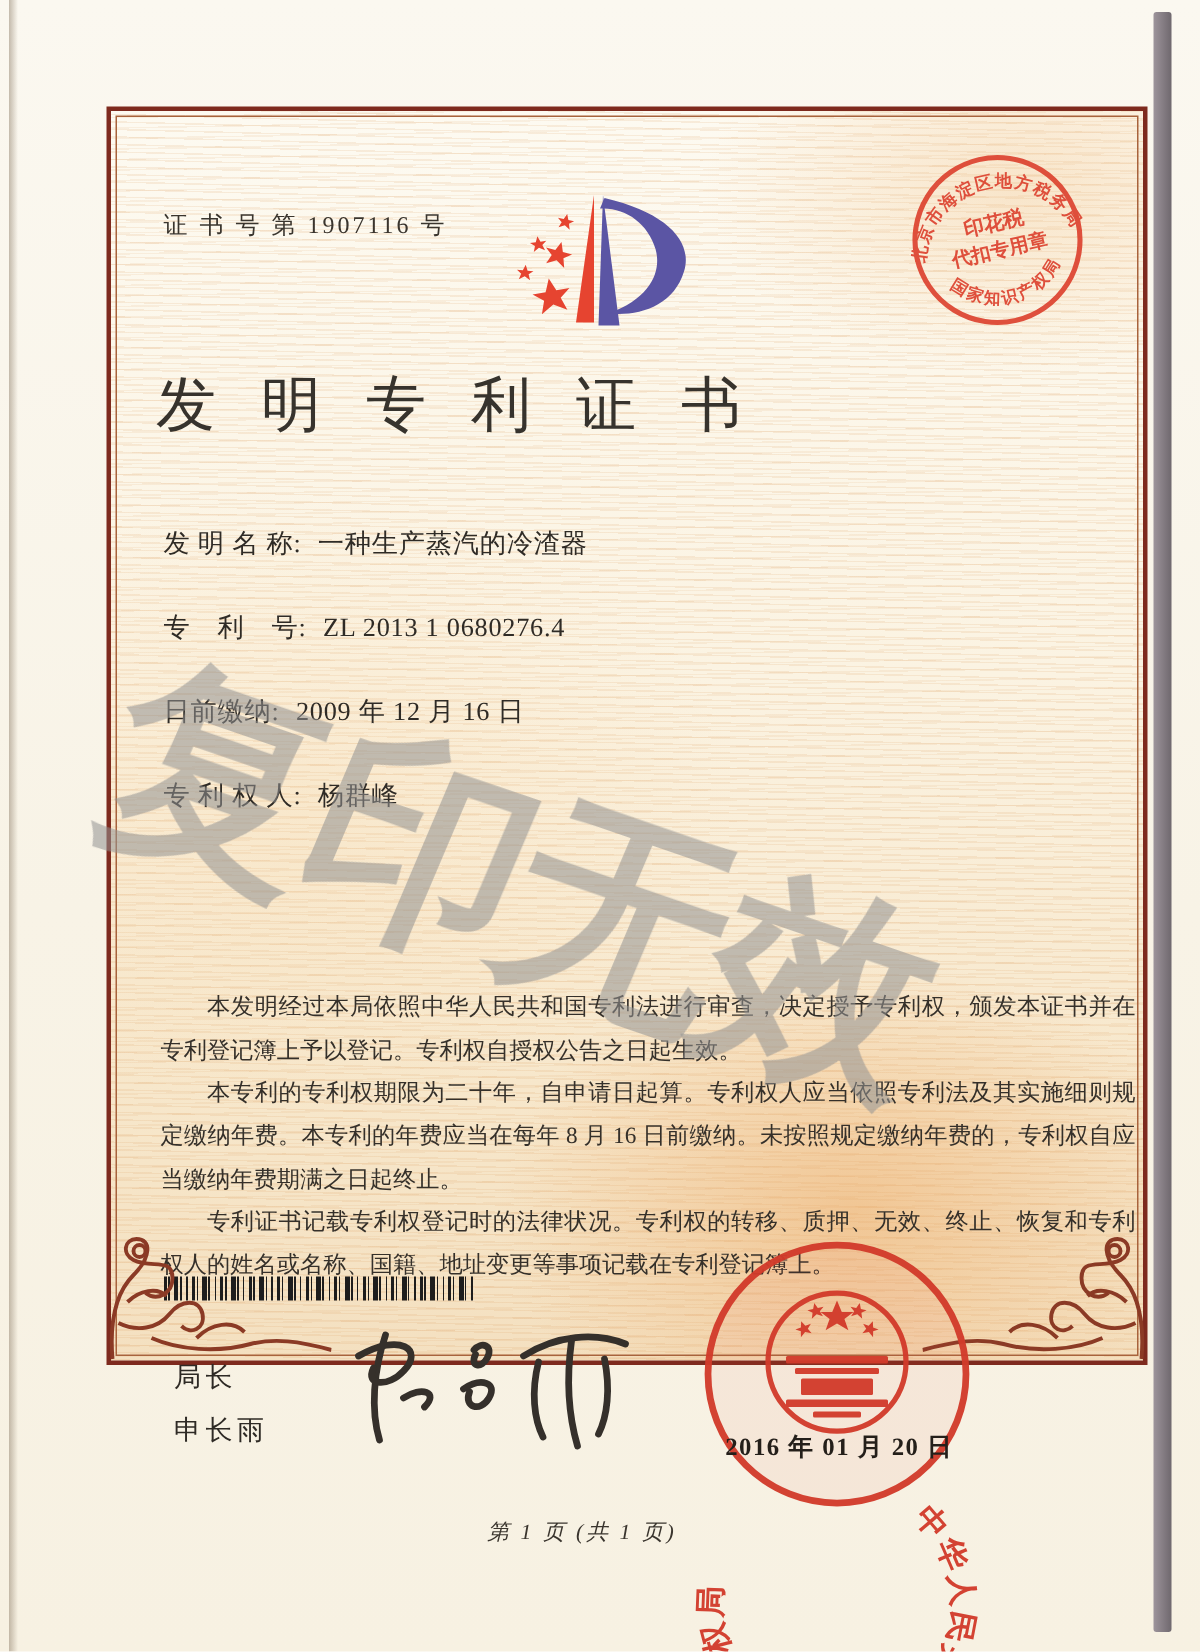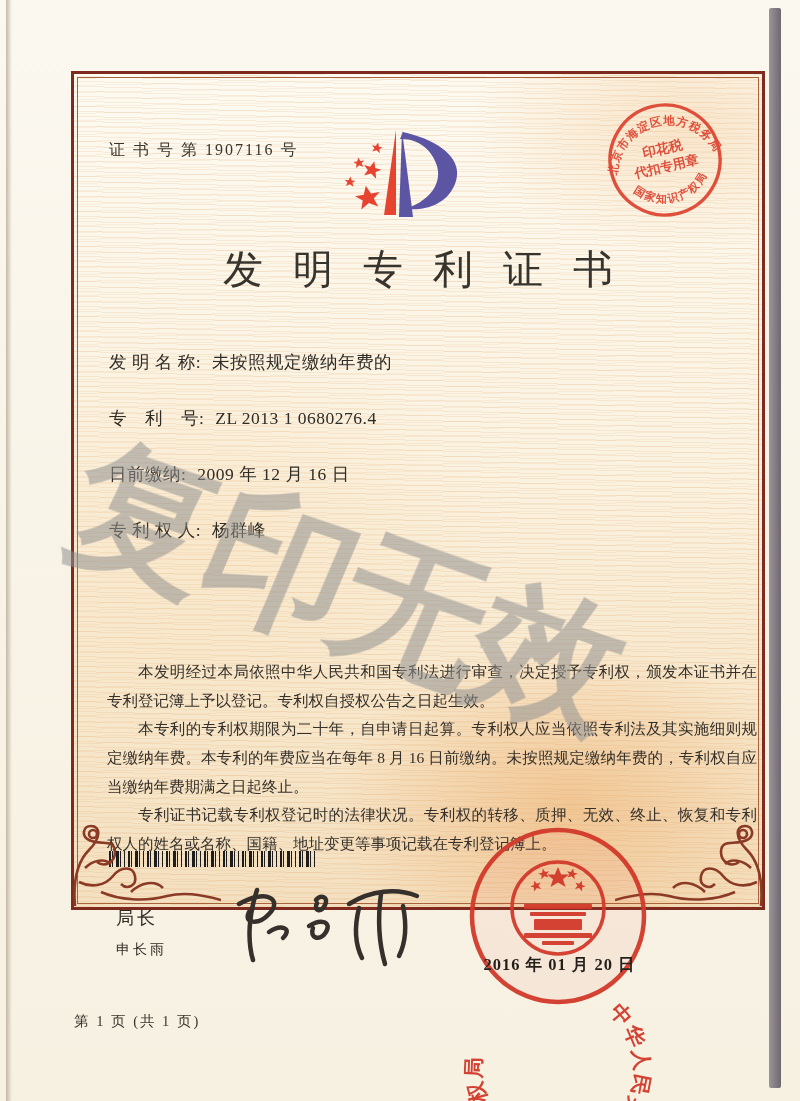--- a/index.html
+++ b/index.html
@@ -19,47 +19,47 @@
       radial-gradient(ellipse 340px 240px at 72% 88%, rgba(236,168,98,.50), rgba(236,168,98,0) 70%),
       radial-gradient(ellipse 300px 180px at 88% 6%, rgba(240,190,130,.35), rgba(240,190,130,0) 70%),
       radial-gradient(ellipse 420px 300px at 18% 55%, rgba(244,205,150,.22), rgba(244,205,150,0) 70%),
       repeating-linear-gradient(1.5deg, rgba(219,156,94,.16) 0 1px, rgba(255,255,255,0) 1px 5px),
       repeating-linear-gradient(-1deg, rgba(219,156,94,.12) 0 1px, rgba(255,255,255,0) 1px 7px),
       linear-gradient(180deg,#fdfaf1 0%,#fbf3e2 45%,#f7e7cb 78%,#f4e0c0 100%);
   }
   .frame::before{content:"";position:absolute;inset:3px;border:1px solid #a8633c;pointer-events:none;}
   .abs{position:absolute;}
   .cert-no{left:35px;top:66px;font-size:16px;letter-spacing:2px;color:#3a352e;}
-  .title{left:0;top:168px;width:100%;text-align:center;font-size:40px;color:#37332d;
+  .title{left:0;top:168px;width:100%;text-align:left;font-size:40px;color:#37332d;
     letter-spacing:30px;text-indent:30px;font-weight:500;}
   .fields{left:35px;top:276px;width:620px;}
   .field-row{height:56px;font-size:17.5px;color:#2f2b26;letter-spacing:.5px;}
   .field-row .lab{margin-right:6px;}
   .paras{left:33px;top:584px;width:650px;font-size:15.5px;line-height:1.85;color:#35302a;}
   .paras p{margin:0;text-indent:2em;text-align:justify;}
   .watermark{left:40px;top:330px;font-family:"DejaVu Sans","Liberation Sans",sans-serif;
     font-weight:bold;font-size:148px;color:rgba(145,145,145,.55);letter-spacing:-6px;
     transform:rotate(19deg) skewX(-4deg);transform-origin:left top;white-space:nowrap;
     filter:blur(.4px);z-index:30;pointer-events:none;}
   .barcode{left:35px;top:777px;width:208px;height:16px;
     background:repeating-linear-gradient(90deg,#1d1d1d 0 2px,transparent 2px 3px,#1d1d1d 3px 4px,
       transparent 4px 7px,#1d1d1d 7px 10px,transparent 10px 11px,#1d1d1d 11px 12px,
       transparent 12px 15px,#1d1d1d 15px 16px,transparent 16px 19px);}
   .sig-title{left:42px;top:832px;font-size:18px;letter-spacing:3px;color:#2e2a25;
     font-family:"Liberation Sans","DejaVu Sans",sans-serif;text-align:center;}
-  .sig-name{left:42px;top:867px;font-size:14px;letter-spacing:3px;color:#2e2a25;
+  .sig-name{left:42px;top:867px;font-size:18px;letter-spacing:3px;color:#2e2a25;
     font-family:"Liberation Sans","DejaVu Sans",sans-serif;}
   .signature-svg{left:145px;top:800px;z-index:12;}
   .tax-stamp{left:526px;top:21px;width:130px;height:130px;transform:rotate(-13deg);opacity:.93;z-index:15;}
   .logo{left:268px;top:44px;width:172px;height:125px;}
   .seal{left:384px;top:742px;width:200px;height:200px;z-index:14;opacity:.96;}
   .seal svg{overflow:visible;}
   .seal-date{left:398px;top:880px;width:175px;text-align:center;font-size:16.5px;
     letter-spacing:1px;color:#241f1a;font-weight:600;z-index:16;}
-  .footer{left:0;right:60px;top:938px;text-align:left;font-size:14.5px;letter-spacing:2px;color:#3a352e;}
+  .footer{left:0;right:60px;top:938px;text-align:center;font-size:14.5px;letter-spacing:2px;color:#3a352e;font-style:italic;}
   .flourish{bottom:-3px;z-index:5;}
   .flourish.left{left:-3px;}
   .flourish.right{right:-3px;transform:scaleX(-1);}
 </style>
 </head>
 <body>
 
 <div class="page-edge-left"></div>
 <div class="page-edge-right"></div>
 
@@ -96,21 +96,21 @@
     <text font-size="11" fill="#dd4431" font-weight="bold" letter-spacing="1.5">
       <textPath href="#taxbot" startOffset="50%" text-anchor="middle">国家知识产权局</textPath>
     </text>
   </svg>
 
   <div class="abs title">发明专利证书</div>
 
   <div class="abs fields">
     <div class="field-row">
       <span class="lab">发 明 名 称:</span>
-      <span>未按照规定缴纳年费的</span>
+      <span>一种生产蒸汽的冷渣器</span>
     </div>
     <div class="field-row">
       <span class="lab">专　利　号:</span>
       <span>ZL 2013 1 0680276.4</span>
     </div>
     <div class="field-row">
       <span class="lab">日前缴纳:</span>
       <span>2009 年 12 月 16 日</span>
     </div>
     <div class="field-row">

